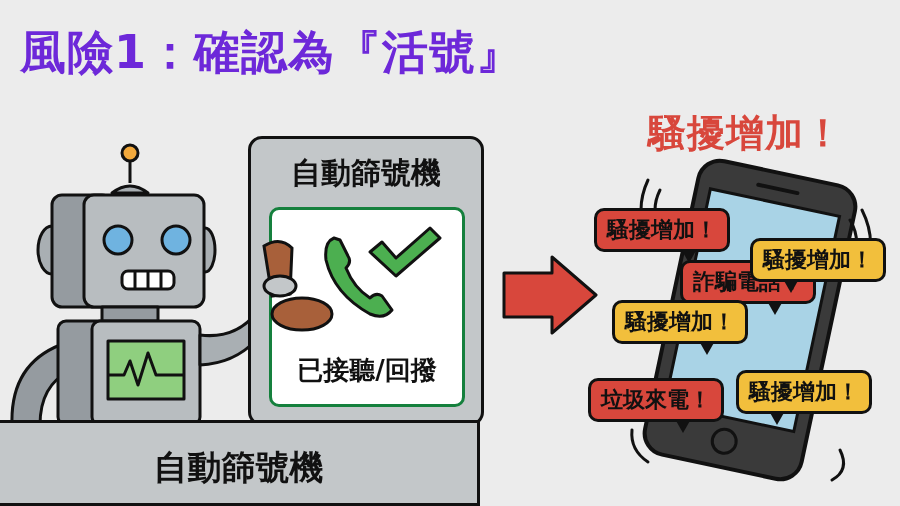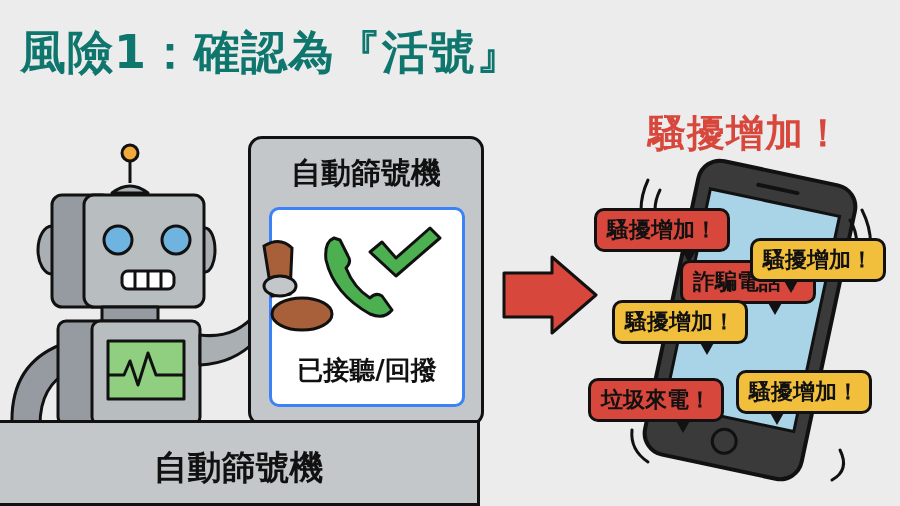--- a/index.html
+++ b/index.html
@@ -1,23 +1,23 @@
 <!DOCTYPE html>
 <html><head>
 <meta charset="utf-8">
 <style>
   * { box-sizing: border-box; margin: 0; padding: 0; }
   body { width: 900px; height: 506px; background: #ececec; position: relative; overflow: hidden; font-family: "DejaVu Sans", sans-serif; }
-  .title { position: absolute; left: 20px; top: 22px; font-size: 46px; font-weight: bold; color: #0f766e; letter-spacing: 1px; white-space: nowrap; }
+  .title { position: absolute; left: 20px; top: 22px; font-size: 46px; font-weight: bold; color: #6d28d9; letter-spacing: 1px; white-space: nowrap; }
   .abs { position: absolute; }
   .desk { position: absolute; left: 0; top: 420px; width: 480px; height: 86px; background: #c3c7c9; border: 3px solid #111; border-left: none; }
   .desk-label { position: absolute; left: 0; width: 100%; top: 22px; text-align: center; font-size: 34px; font-weight: bold; color: #111; }
   .panel { position: absolute; left: 248px; top: 136px; width: 236px; height: 290px; background: #c3c7c9; border: 3px solid #111; border-radius: 14px; }
   .panel-title { position: absolute; top: 14px; left: 0; width: 100%; text-align: center; font-size: 30px; font-weight: bold; color: #111; }
-  .panel-card { position: absolute; left: 18px; top: 68px; width: 196px; height: 200px; background: #fff; border: 3px solid #3b82f6; border-radius: 10px; }
+  .panel-card { position: absolute; left: 18px; top: 68px; width: 196px; height: 200px; background: #fff; border: 3px solid #15803d; border-radius: 10px; }
   .panel-status { position: absolute; bottom: 16px; left: 0; width: 100%; text-align: center; font-size: 26px; font-weight: bold; color: #111; }
   .headline { position: absolute; left: 648px; top: 108px; font-size: 38px; font-weight: bold; color: #d8473c; letter-spacing: 1px; white-space: nowrap; }
   .bubble { position: absolute; border: 3px solid #111; border-radius: 10px; font-weight: bold; color: #111; font-size: 22px; padding: 4px 10px; white-space: nowrap; }
   .bubble.red { background: #d8473c; }
   .bubble.yellow { background: #f2bf3c; }
   .bubble::after { content: ""; position: absolute; bottom: -14px; width: 0; height: 0; border-left: 8px solid transparent; border-right: 8px solid transparent; border-top: 14px solid #111; }
   .bubble.tail-r::after { right: 30px; }
   .bubble.tail-l::after { left: 30px; }
 </style>
 </head>

